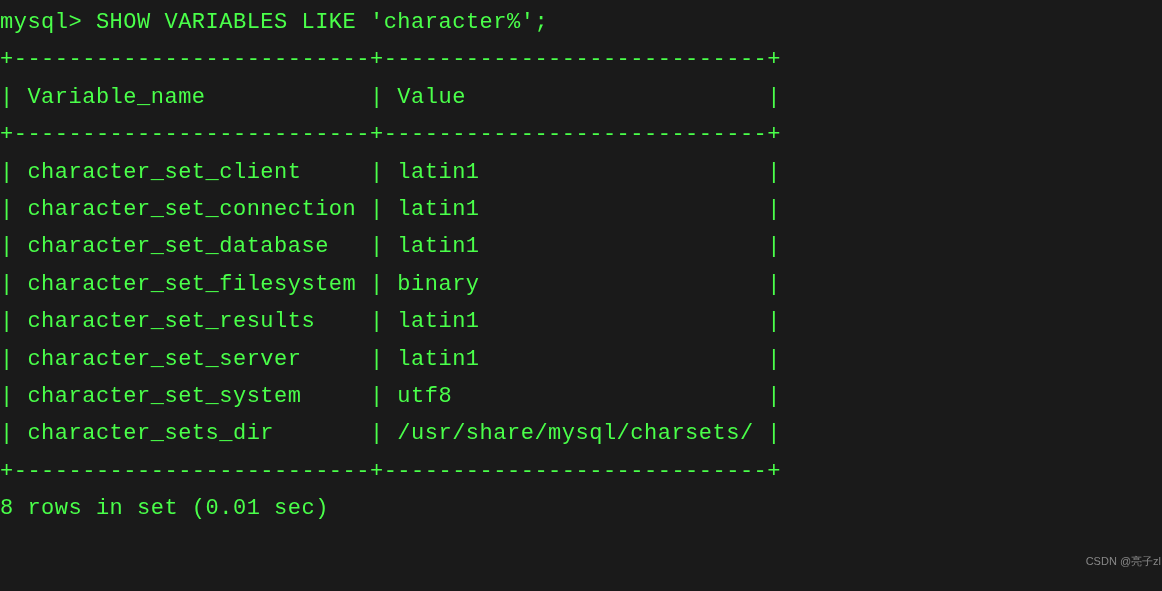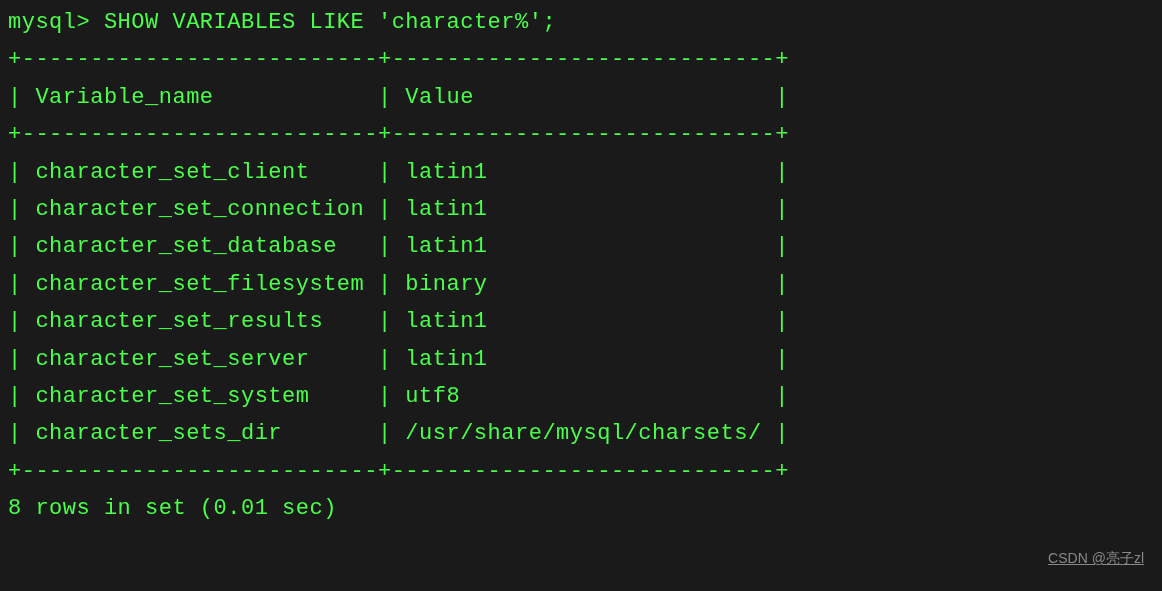--- a/index.html
+++ b/index.html
@@ -16,32 +16,30 @@
       padding: 4px 0;
       width: 1162px;
       height: 591px;
       overflow: hidden;
       position: relative;
       font-weight: 500;
     }
     .terminal {
       white-space: pre;
       letter-spacing: 0.5px;
-      padding-left: 8px;
     }
     .watermark {
       position: absolute;
       bottom: 20px;
-      right: 18px;
+      right: 1px;
       color: #888888;
-      font-size: 14px;
+      font-size: 11px;
       font-family: Arial, sans-serif;
       letter-spacing: 0;
       font-weight: normal;
-      text-decoration: underline;
     }
   </style>
 </head>
 <body>
 
 <div class="terminal"><span>mysql&gt; </span><span>SHOW VARIABLES LIKE 'character%';</span>
 <span>+--------------------------+----------------------------+</span>
 <span>| Variable_name            | Value                      |</span>
 <span>+--------------------------+----------------------------+</span>
 <span>| character_set_client     | latin1                     |</span>

